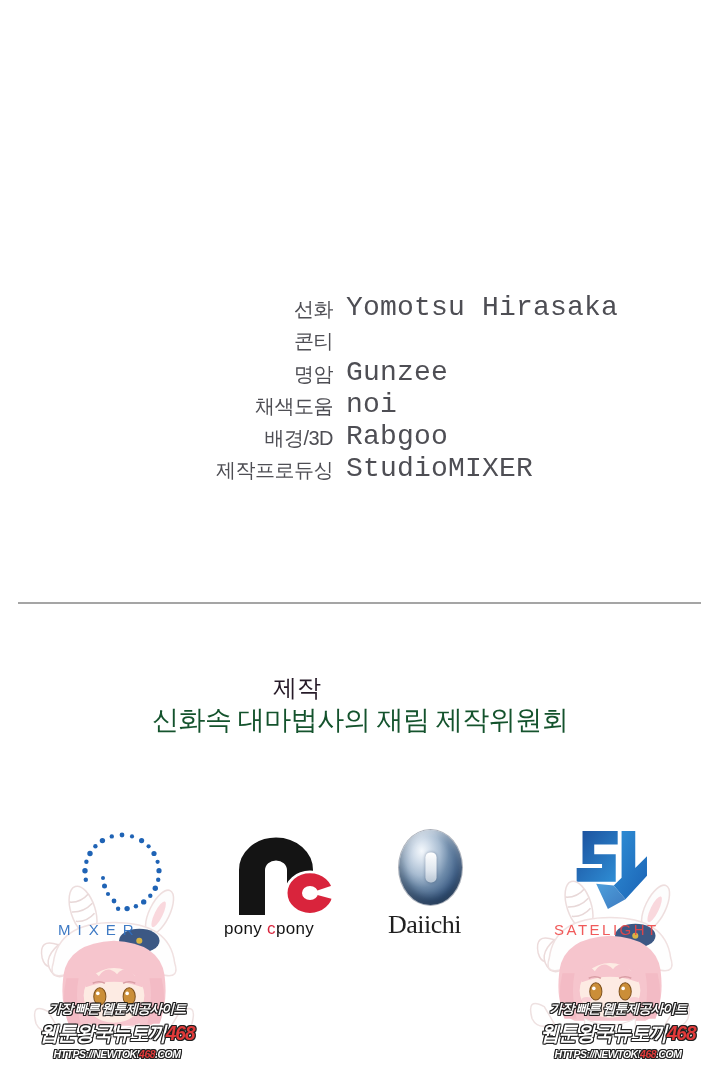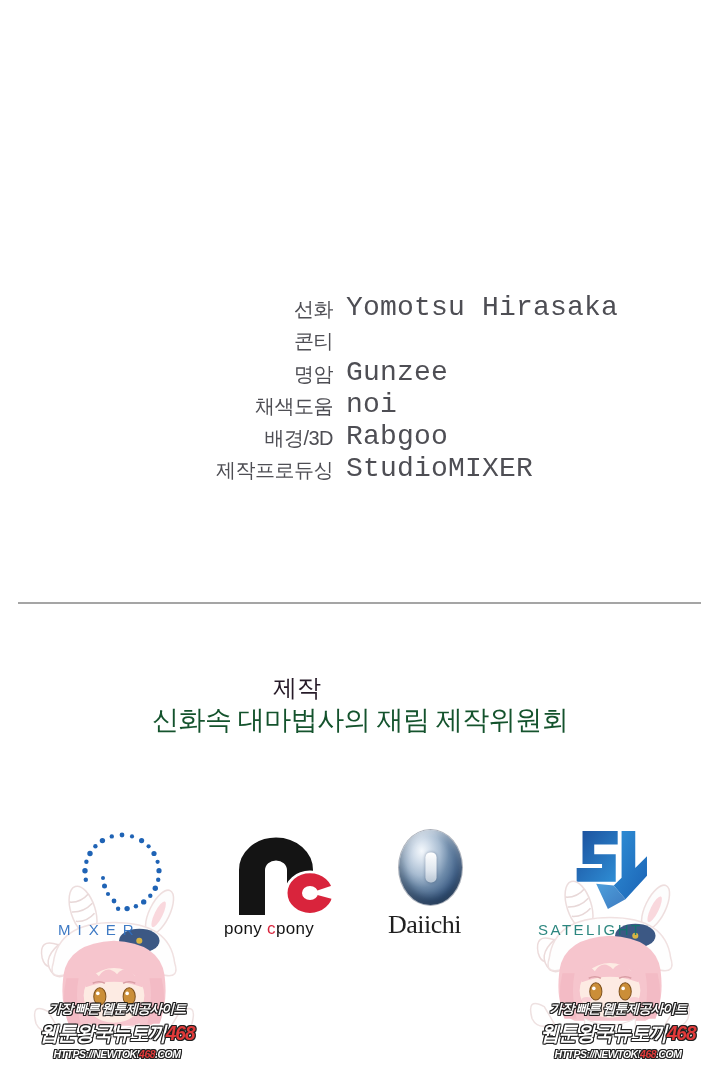--- a/index.html
+++ b/index.html
@@ -30,21 +30,21 @@
   .pony-word{left:224px;top:919px;width:128px;font-size:17px;letter-spacing:.3px;color:#141414;}
   .pony-word .red-c{color:#d9243c;}
   .daiichi-ball{position:absolute;left:399px;top:830px;width:63px;height:75px;border-radius:50%;z-index:1;
     background:radial-gradient(ellipse at 36% 28%, #f4f8fc 0%, #d5e0ec 14%, #a9bdd2 32%, #6f8cab 48%, #3f608a 70%, #1d3a5f 88%, #122841 100%);
     box-shadow:inset 0 -7px 11px rgba(10,25,45,.55), inset 0 2px 6px rgba(255,255,255,.5), 0 0 0 1px rgba(15,30,55,.35);}
   .daiichi-bar{position:absolute;left:50%;top:50%;transform:translate(-50%,-52%);width:11px;height:30px;border-radius:5px;
     background:linear-gradient(180deg,#ffffff,#dfe6ee 60%,#b9c6d4);box-shadow:0 0 3px rgba(20,40,70,.45);}
   .daiichi-word{left:388px;top:910px;width:100px;font-family:"Liberation Serif","DejaVu Serif",serif;
     font-size:26px;color:#1f1f1f;letter-spacing:-0.5px;}
   .sate-art{left:552px;top:827px;}
-  .sate-word{left:538px;top:921px;width:136px;font-size:15px;letter-spacing:2.5px;color:#0f766e;opacity:.88;}
+  .sate-word{left:554px;top:921px;width:136px;font-size:15px;letter-spacing:2.5px;color:#ef4444;opacity:.88;}
 
   
   .chibi{position:absolute;z-index:2;opacity:.95;}
   .chibi-left{left:28px;top:882px;}
   .chibi-right{left:524px;top:877px;}
 
   
   .wm{position:absolute;z-index:5;width:190px;text-align:center;opacity:.95;font-weight:bold;color:#ffffff;font-style:italic;}
   .wm-left{left:22px;top:1000px;}
   .wm-right{left:523px;top:1000px;}

